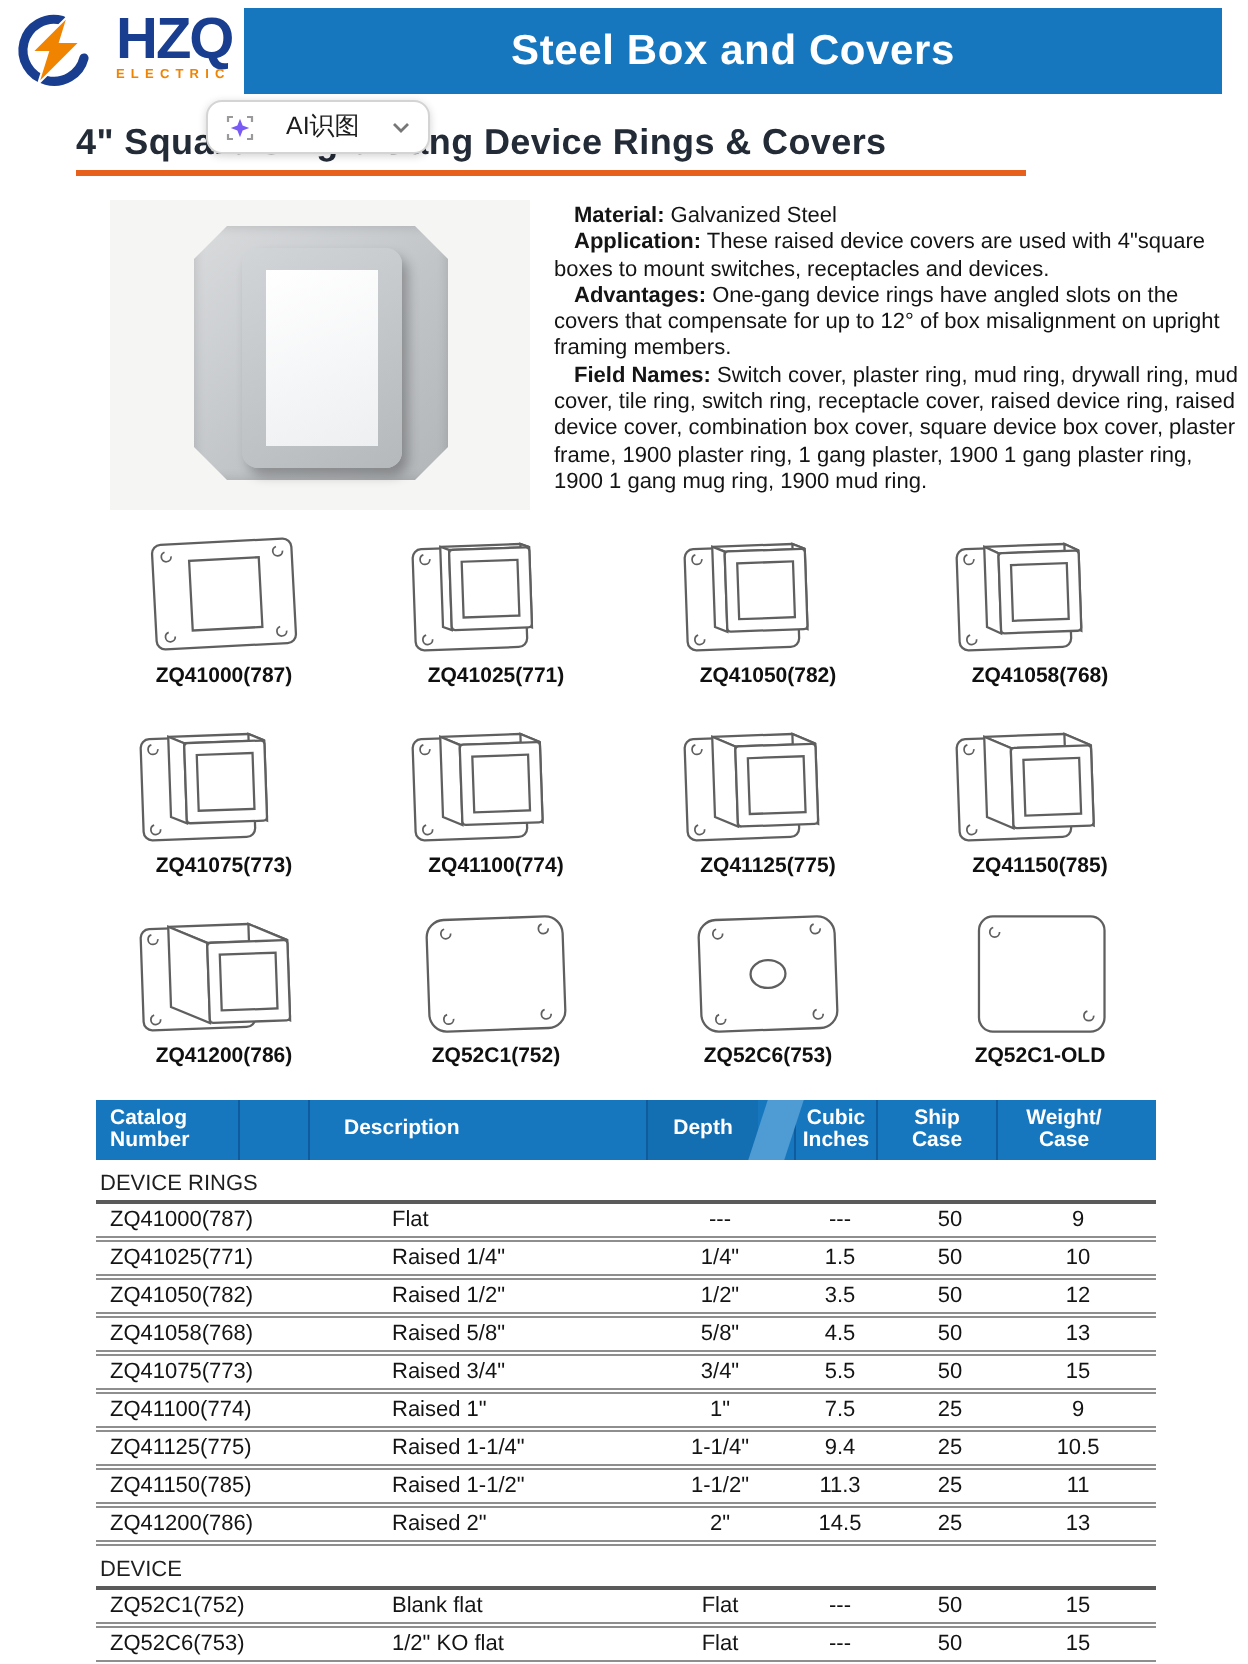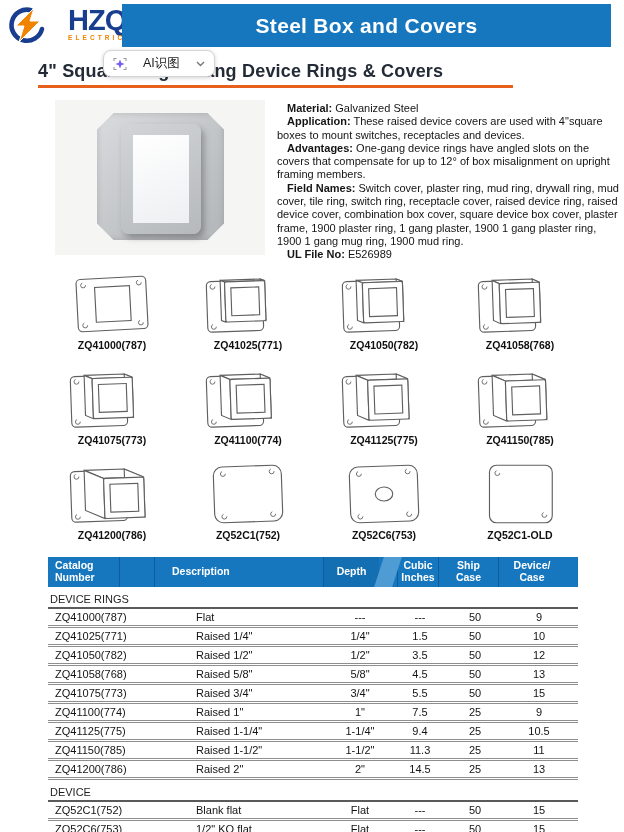--- a/index.html
+++ b/index.html
@@ -9,21 +9,21 @@
     font-family:"Liberation Sans", sans-serif; color:#111;
   }
 
   
   .top { position:relative; height:48px; }
   .banner {
     position:absolute; left:122px; right:13px; top:4px; height:43px;
     background:var(--blue,#1777be); display:flex; align-items:center; justify-content:center;
   }
   .banner-title { color:#fff; font-size:21px; font-weight:bold; letter-spacing:.3px; }
-  .logo { position:absolute; left:6px; top:5px; display:flex; align-items:flex-start; gap:20px; }
+  .logo { position:absolute; left:6px; top:5px; display:flex; align-items:flex-start; gap:10px; }
   .logo-icon svg { width:42px; height:40px; display:block; }
   .logo-words { padding-top:3px; }
   .logo-main { font-size:29px; font-weight:800; color:var(--navy,#1a3e8f); line-height:24px; letter-spacing:-1px; }
   .logo-sub { font-size:6.5px; font-weight:bold; color:var(--lorange,#f08300); letter-spacing:3.1px; margin-top:2px; }
 
   
   .ai-btn {
     position:absolute; left:103px; top:50px; height:27px; z-index:9;
     background:#fff; border:1px solid #d4d4d4; border-radius:8px;
     display:flex; align-items:center; gap:16px; padding:0 9px;
@@ -128,21 +128,20 @@
     <div class="plate"></div>
     <div class="raised">
       <div class="face"></div>
     </div>
   </div>
   <div class="info-text">
       <p><b>Material:</b><span> Galvanized Steel</span></p>
       <p><b>Application:</b><span> These raised device covers are used with 4"square boxes to mount switches, receptacles and devices.</span></p>
       <p><b>Advantages:</b><span> One-gang device rings have angled slots on the covers that compensate for up to 12° of box misalignment on upright framing members.</span></p>
       <p><b>Field Names:</b><span> Switch cover, plaster ring, mud ring, drywall ring, mud cover, tile ring, switch ring, receptacle cover, raised device ring, raised device cover, combination box cover, square device box cover, plaster frame, 1900 plaster ring, 1 gang plaster, 1900 1 gang plaster ring, 1900 1 gang mug ring, 1900 mud ring.</span></p>
-      <p><b>UL File No:</b><span> E526989</span></p>
     </div>
 </div>
 
 <div class="grid">
     <div class="product-cell">
       <svg class="draw" viewBox="0 0 110 78">
         <g transform="rotate(-3 55 39)">
     <rect x="15" y="9" width="80" height="60" rx="5" fill="#fff" stroke="#5f5f5f" stroke-width="1.3"></rect>
     <rect x="36" y="19" width="40" height="40" fill="#fff" stroke="#5f5f5f" stroke-width="1.3"></rect>
     <g fill="none" stroke="#5f5f5f" stroke-width="1">
@@ -345,21 +344,21 @@
     <div class="hseg h0">Catalog
 Number</div>
     <div class="hseg h1"></div>
     <div class="hseg h2">Description</div>
     <div class="hseg h3">Depth</div>
     <div class="hdiag"></div>
     <div class="hseg h4">Cubic
 Inches</div>
     <div class="hseg h5">Ship
 Case</div>
-    <div class="hseg h6">Device/
+    <div class="hseg h6">Weight/
 Case</div>
   </div>
   <table class="data">
     <colgroup>
       <col class="cw0">
         <col class="cw1">
         <col class="cw2">
         <col class="cw3">
         <col class="cw4">
         <col class="cw5">

